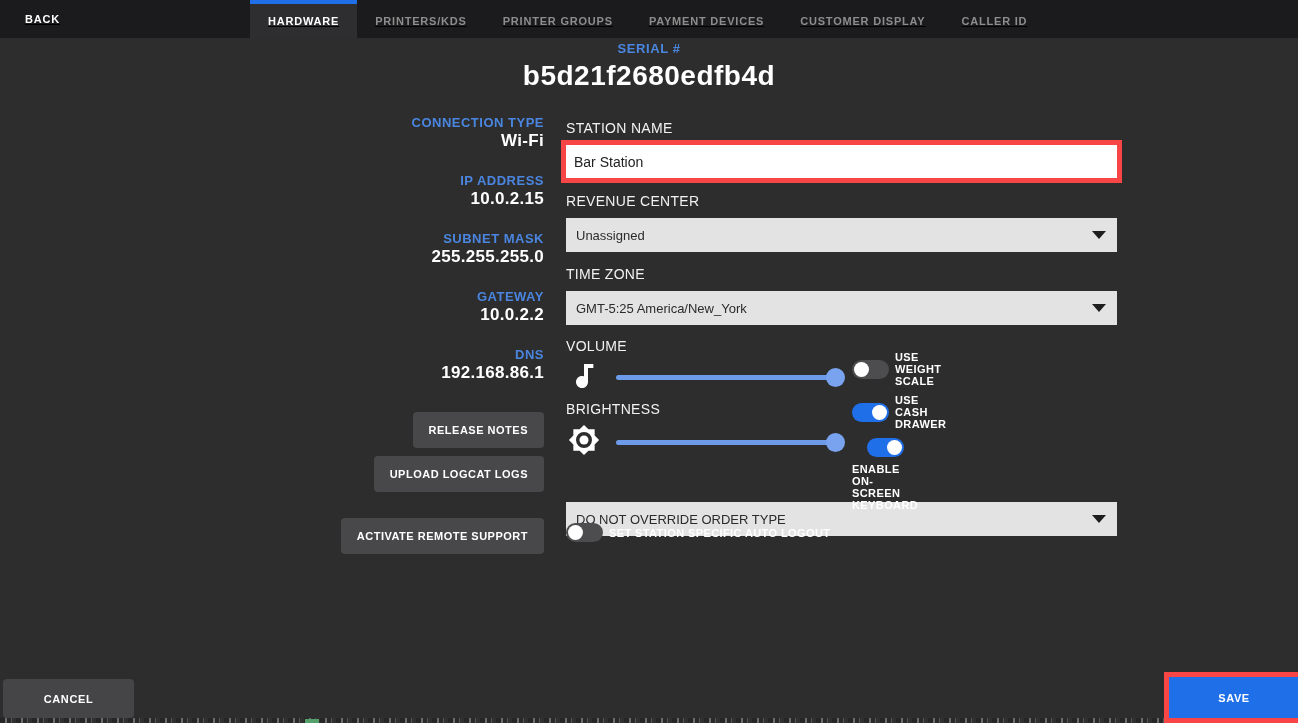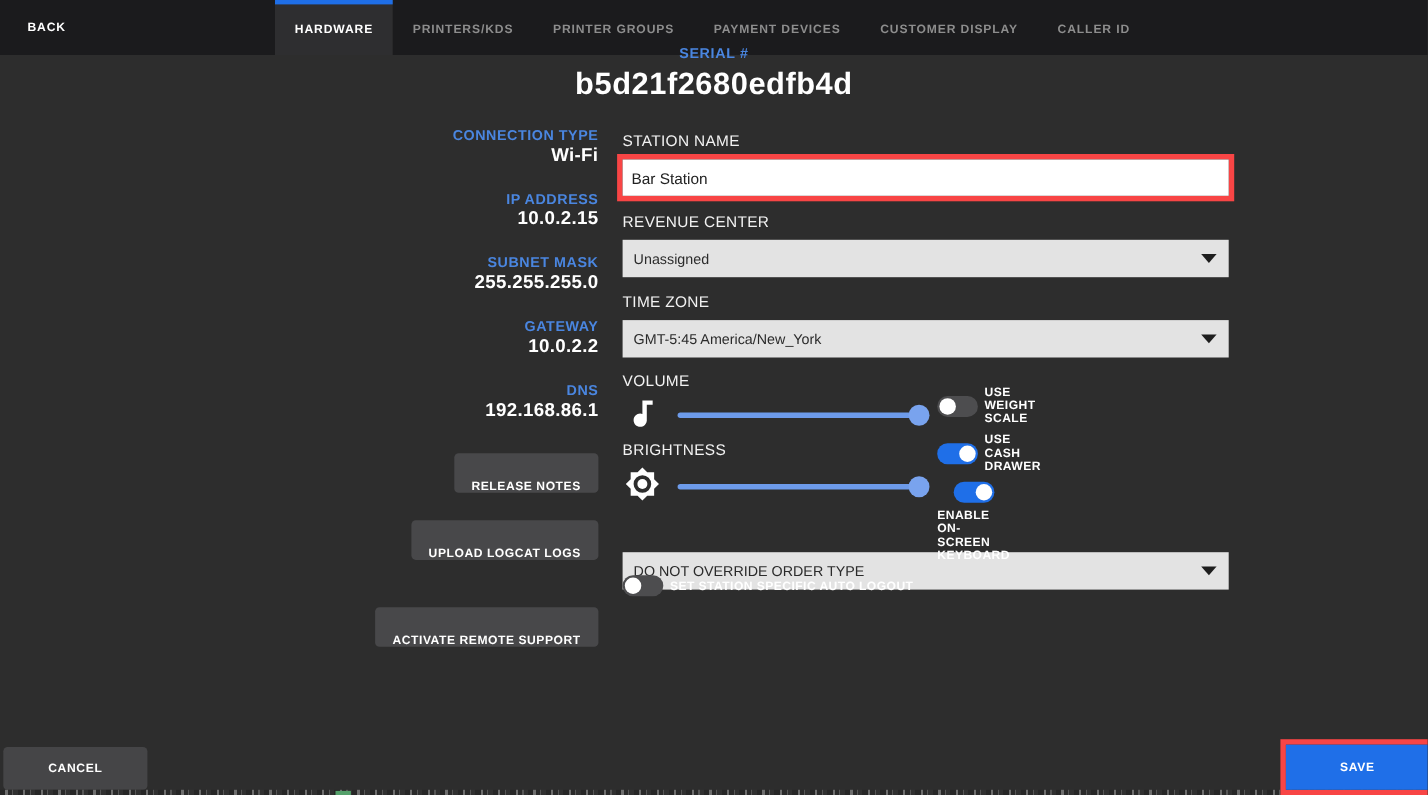--- a/index.html
+++ b/index.html
@@ -1,38 +1,38 @@
 <!DOCTYPE html>
 <html><head>
 <meta charset="utf-8">
 <style>
   * { margin:0; padding:0; box-sizing:border-box; font-family:"Liberation Sans", sans-serif; }
   html,body { background:#2d2d2d; }
   .screen { position:relative; width:1298px; height:723px; background:#2d2d2d; overflow:hidden; }
 
   
-  .topbar { position:absolute; top:0; left:0; width:100%; height:50px; background:#1b1b1d; display:flex; align-items:stretch; }
+  .topbar { position:absolute; top:0; left:0; width:100%; height:38px; background:#1b1b1d; display:flex; align-items:stretch;text-decoration:underline; }
   .back-btn { display:flex; align-items:center; padding:0 25px; color:#fff; font-size:11px; font-weight:bold; letter-spacing:.8px; cursor:pointer; }
   .tabs { display:flex; margin-left:165px; }
   .tab { display:flex; align-items:center; padding:0 18px; color:#8d8d8d; font-size:11px; font-weight:bold; letter-spacing:.8px; cursor:pointer; border-top:4px solid transparent; }
   .tab.active { background:#2e2e30; color:#fff; border-top:4px solid #1f6fe8; }
 
   
   .serial { position:absolute; top:41px; left:0; right:0; text-align:center; }
   .serial-label { color:#4a86e0; font-size:13px; font-weight:bold; letter-spacing:.6px; }
   .serial-value { color:#fff; font-size:28px; font-weight:bold; margin-top:4px; letter-spacing:.5px; }
 
   
   .info-col { position:absolute; top:115px; left:0; width:544px; text-align:right; }
   .info-group { margin-bottom:22px; }
   .info-label { color:#4a86e0; font-size:13px; font-weight:bold; letter-spacing:.5px; line-height:15px; }
   .info-value { color:#fff; font-size:17px; font-weight:bold; line-height:21px; letter-spacing:.3px; }
 
   .side-buttons { position:absolute; top:412px; left:0; width:544px; text-align:right; }
-  .side-btn { display:inline-block; background:#48484a; color:#fff; border:none; border-radius:4px; height:36px; line-height:36px; padding:12px 16px; font-size:11px; font-weight:bold; letter-spacing:.5px; margin-bottom:25px; cursor:pointer; }
+  .side-btn { display:inline-block; background:#48484a; color:#fff; border:none; border-radius:4px; height:36px; line-height:36px; padding:0 16px; font-size:11px; font-weight:bold; letter-spacing:.5px; margin-bottom:8px; cursor:pointer; }
 
   
   .form { position:absolute; left:566px; top:0; width:551px; height:723px; }
   .f-label { position:absolute; color:#f2f2f2; font-size:14px; letter-spacing:.3px; }
   .red-annot { border:5px solid #f84545; }
   .station-box { position:absolute; top:140px; left:-5px; width:561px; height:43px; }
   .station-input { width:100%; height:100%; border:none; outline:none; background:#fff; color:#222; font-size:14px; padding:0 8px; }
   .dropdown { position:absolute; left:0; width:551px; height:34px; background:#e3e3e3; color:#2b2b2b; font-size:13px; display:flex; align-items:center; padding:0 10px; cursor:pointer; }
   .caret { position:absolute; right:11px; top:50%; margin-top:-4px; width:0; height:0; border-left:7px solid transparent; border-right:7px solid transparent; border-top:8px solid #1e1e1e; }
 
@@ -120,21 +120,21 @@
     </div>
 
     <div class="f-label" style="top:193px;">REVENUE CENTER</div>
     <div class="dropdown" style="top:218px;">
       <span>Unassigned</span>
       <span class="caret"></span>
     </div>
 
     <div class="f-label" style="top:266px;">TIME ZONE</div>
     <div class="dropdown" style="top:291px;">
-      <span>GMT-5:45 America/New_York</span>
+      <span>GMT-5:25 America/New_York</span>
       <span class="caret"></span>
     </div>
 
     <div class="f-label" style="top:338px;">VOLUME</div>
     <div class="icon-wrap" style="top:360px; left:2px;">
       <svg viewBox="0 0 24 24" fill="#fff">
           <path d="M12 3v9.28a4.39 4.39 0 0 0-1.5-.28C8.01 12 6 14.01 6 16.5S8.01 21 10.5 21c2.31 0 4.2-1.75 4.45-4H15V6h4V3h-7z"></path>
         </svg>
     </div>
     <div class="slider" style="top: 368px; left: 50px; --pct: 100%;">

